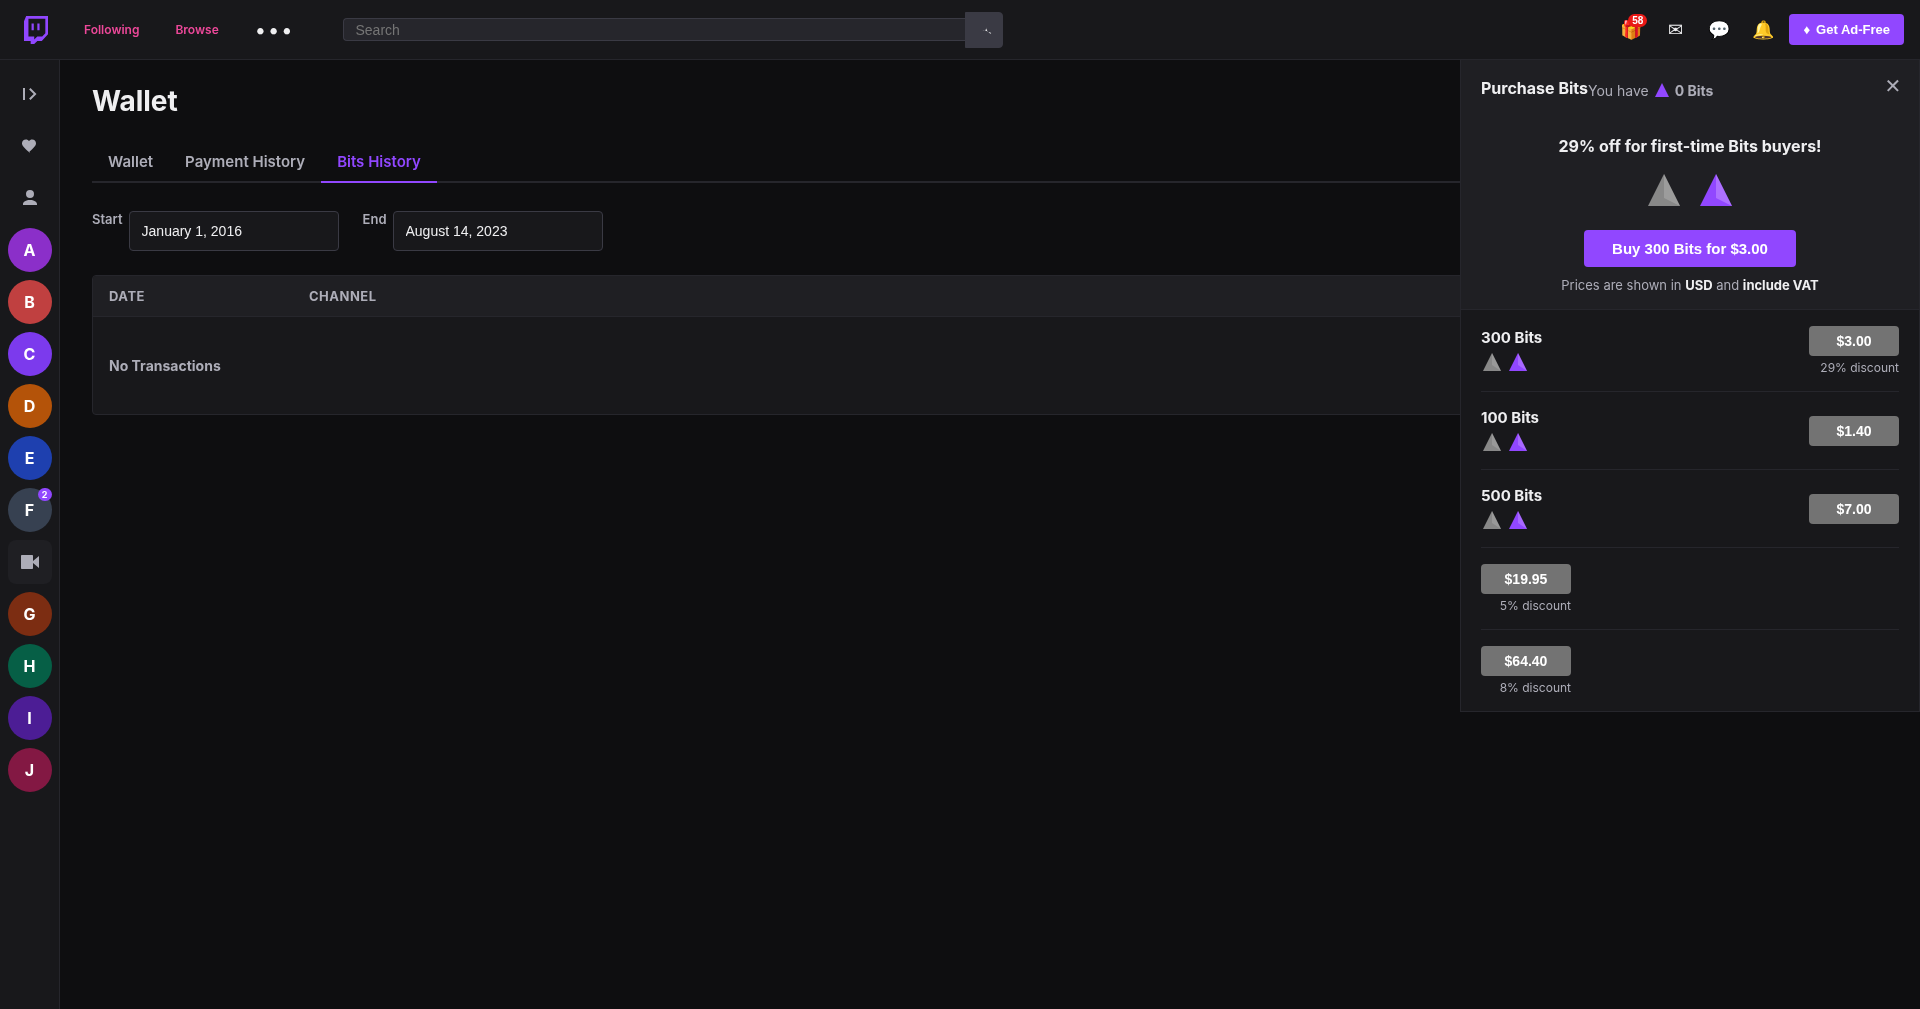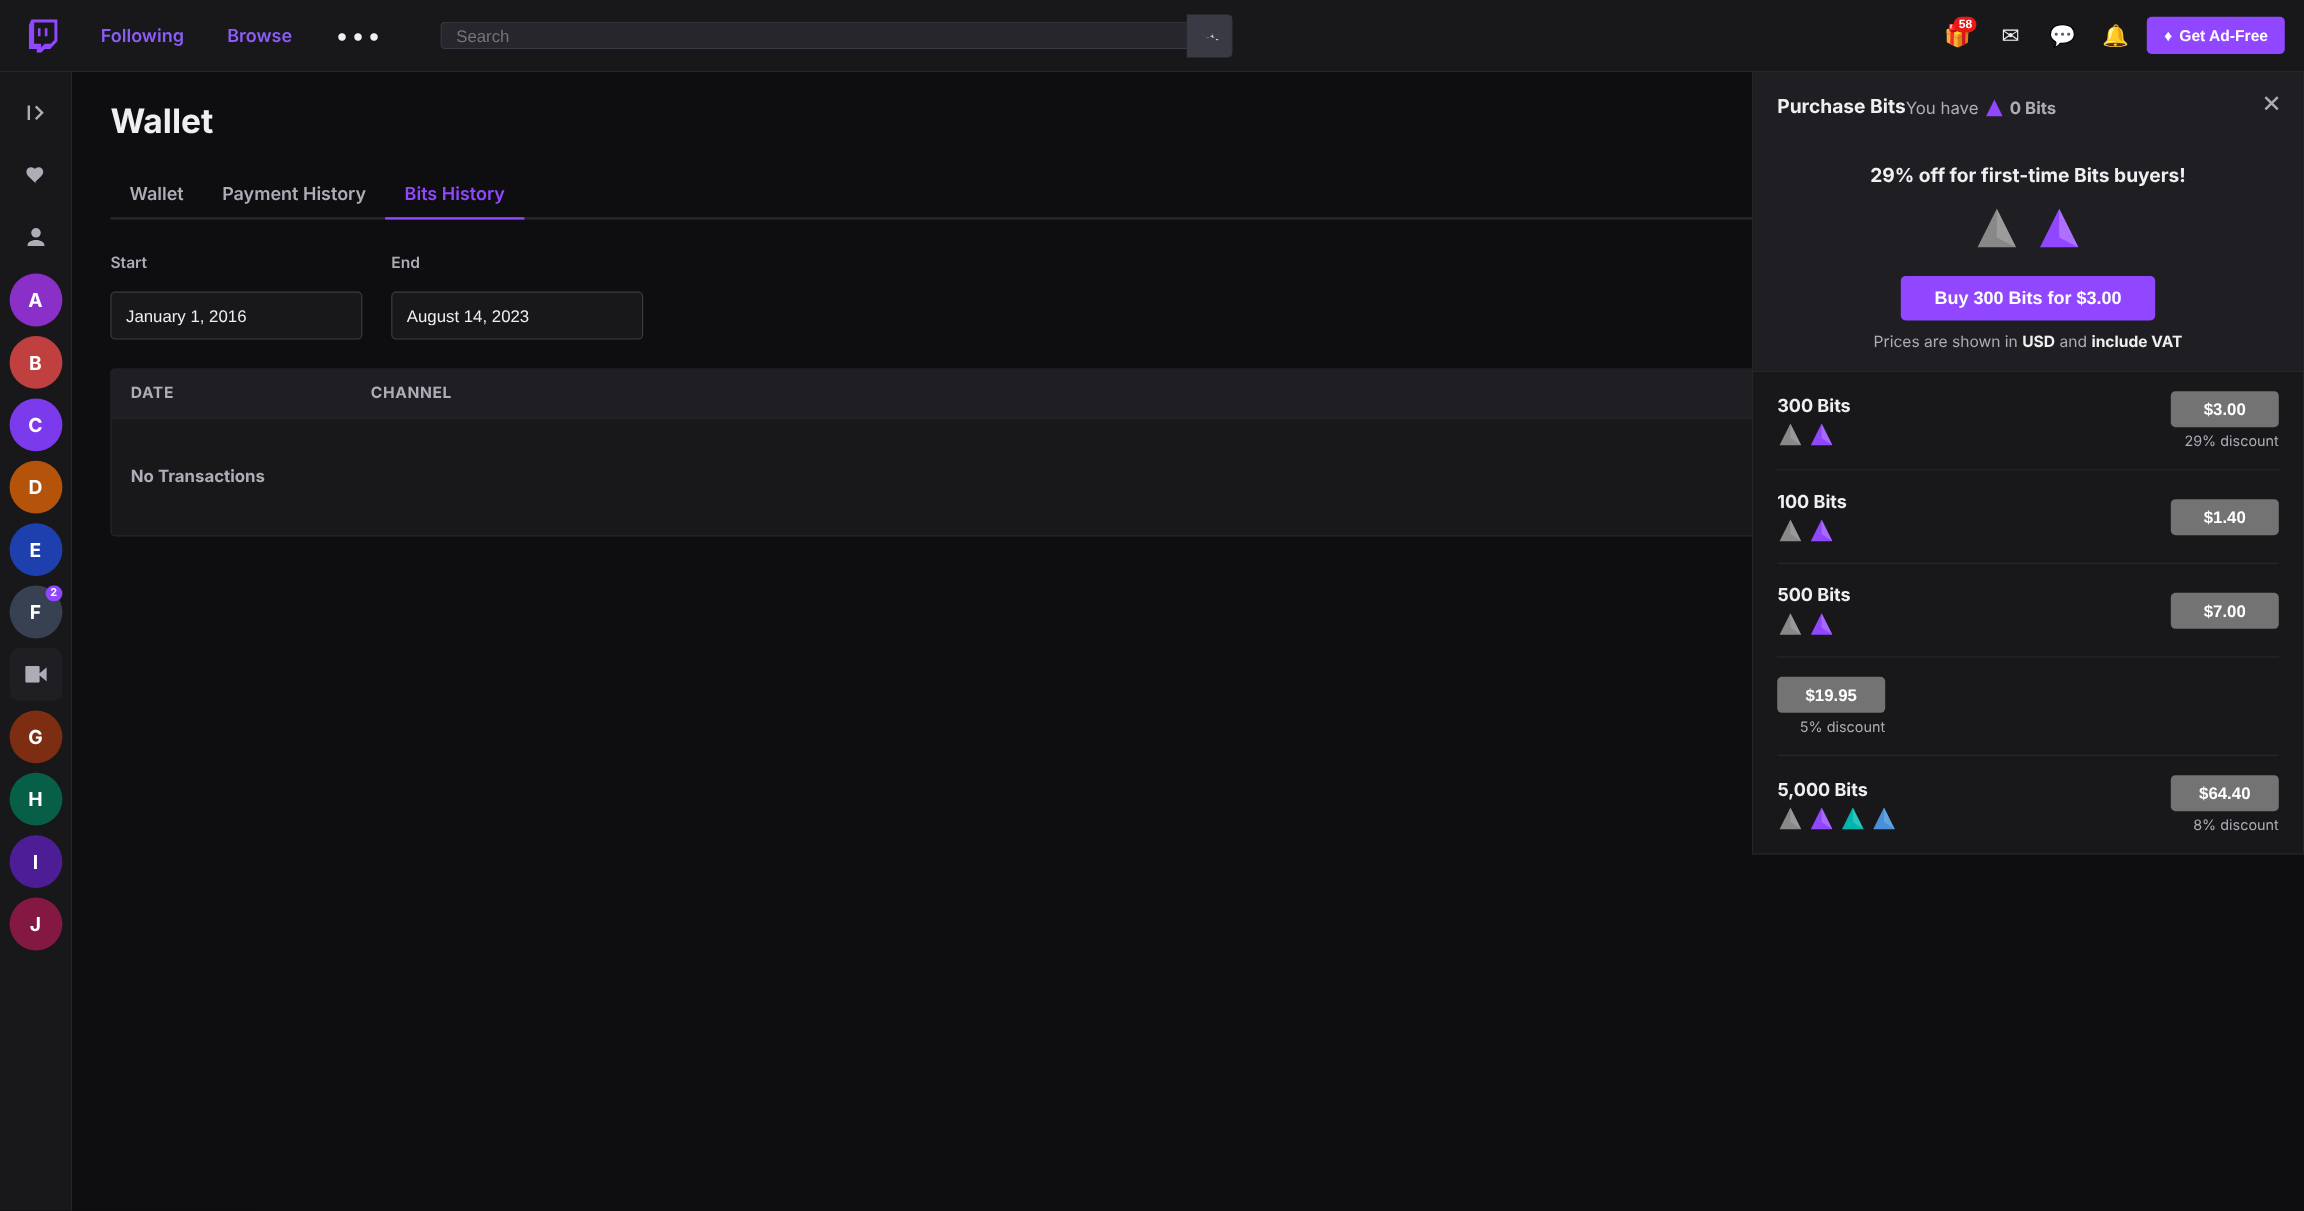--- a/index.html
+++ b/index.html
@@ -30,23 +30,23 @@
     }
     .twitch-logo {
       width: 40px;
       height: 40px;
       display: flex;
       align-items: center;
       justify-content: center;
     }
     .twitch-logo svg { fill: #9147ff; }
     .nav-link {
-      color: #8b5cf6;
+      color: #ec4899;
       font-weight: 600;
-      font-size: 15px;
+      font-size: 12px;
       cursor: pointer;
       padding: 4px 8px;
       border-radius: 4px;
     }
     .nav-dots {
       color: #efeff1;
       font-size: 20px;
       cursor: pointer;
       padding: 4px 8px;
       border-radius: 4px;
@@ -217,22 +217,22 @@
     
     .form-row {
       display: flex;
       align-items: flex-end;
       gap: 24px;
       margin-bottom: 24px;
       flex-wrap: wrap;
     }
     .form-group {
       display: flex;
-      flex-direction: column;
-      gap: 16px;
+      flex-direction: row;
+      gap: 6px;
     }
     .form-label {
       font-size: 13px;
       color: #adadb8;
       font-weight: 600;
     }
     .form-input {
       height: 40px;
       background: #18181b;
       border: 1px solid #3a3a44;
@@ -663,41 +663,20 @@
     </div>
 
     <div class="bits-item">
       <div class="bits-item-right">
         <button class="price-btn">$19.95</button>
         <span class="discount-label">5% discount</span>
       </div>
     </div>
 
     <div class="bits-item">
-      <div class="bits-item-info">
-        <div class="bits-item-name">5,000 Bits</div>
-        <div class="bits-item-gems">
-          <svg width="22" height="22" viewBox="0 0 22 22">
-              <polygon points="11,2 20,20 2,20" fill="#888"></polygon>
-              <polygon points="11,2 20,20 11,14" fill="#aaa" opacity="0.5"></polygon>
-            </svg>
-          <svg width="22" height="22" viewBox="0 0 22 22">
-              <polygon points="11,2 20,20 2,20" fill="#9147ff"></polygon>
-              <polygon points="11,2 20,20 11,14" fill="#bf8cff" opacity="0.5"></polygon>
-            </svg>
-          <svg width="22" height="22" viewBox="0 0 22 22">
-              <polygon points="11,2 20,20 2,20" fill="#00b5ad"></polygon>
-              <polygon points="11,2 20,20 11,14" fill="#4dd9d4" opacity="0.5"></polygon>
-            </svg>
-          <svg width="22" height="22" viewBox="0 0 22 22">
-              <polygon points="11,2 20,20 2,20" fill="#4a90d9"></polygon>
-              <polygon points="11,2 20,20 11,14" fill="#7ab5e8" opacity="0.5"></polygon>
-            </svg>
-        </div>
-      </div>
       <div class="bits-item-right">
         <button class="price-btn">$64.40</button>
         <span class="discount-label">8% discount</span>
       </div>
     </div>
 
   </div>
 </div>
 
 </body></html>

